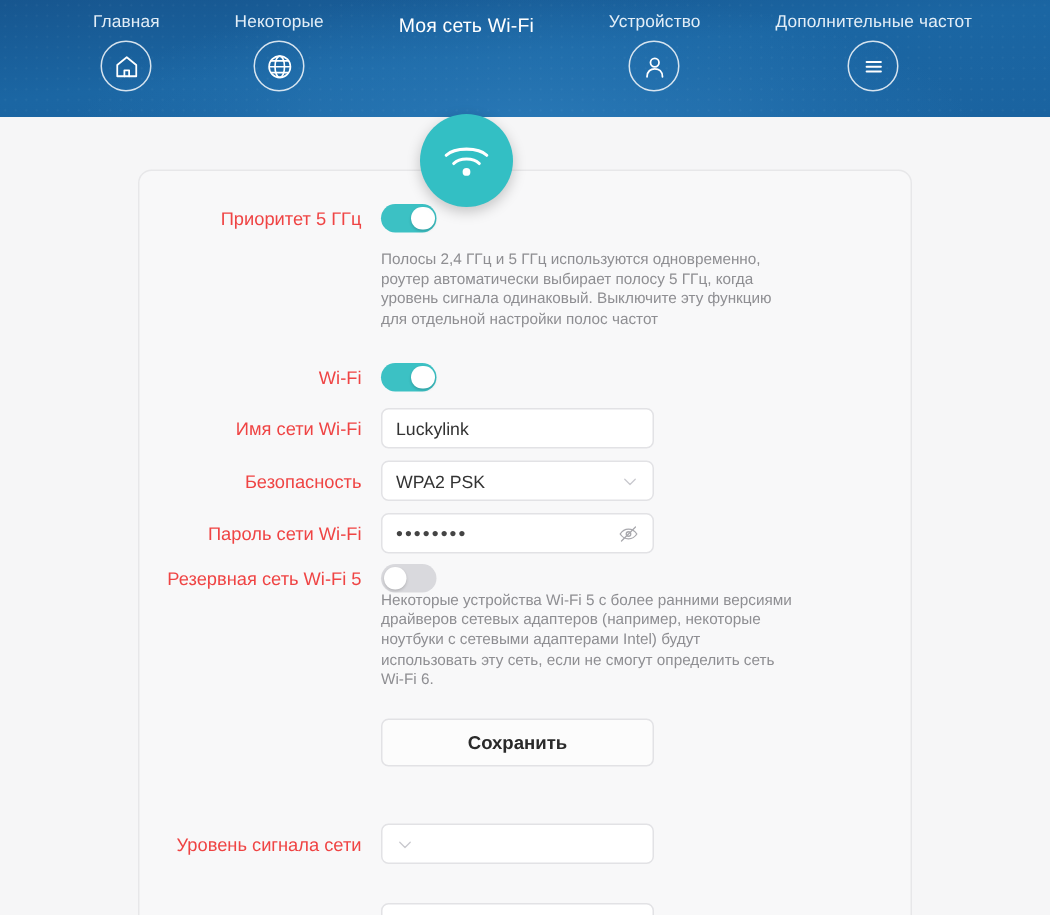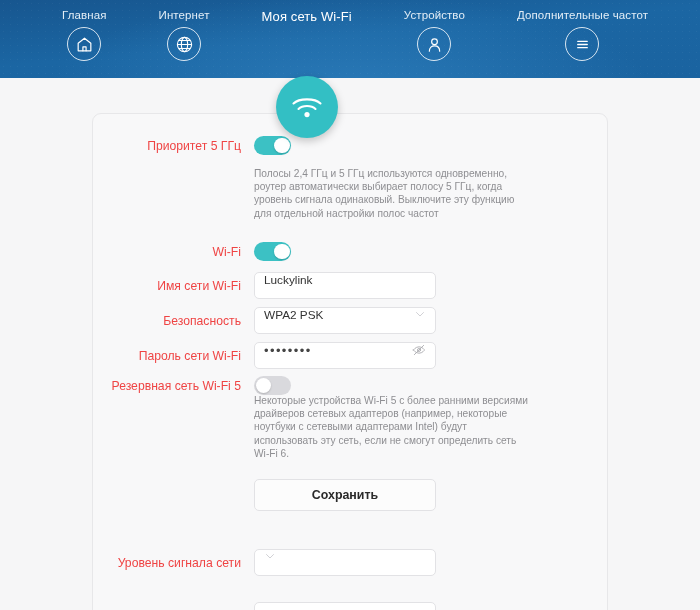--- a/index.html
+++ b/index.html
@@ -114,21 +114,21 @@
   }
   .toggle.on  .knob { left: 20px; }
   .toggle.off .knob { left: 1.6px; }
 
   
   .field {
     width: 182px; height: 27px;
     background: #fff;
     border: 1px solid #e2e2e5;
     border-radius: 5px;
-    display: flex; 
+    display: flex; align-items: center;
     padding: 0 9px;
     font-size: 11.8px;
     color: #333;
     position: relative;
   }
   .field .val { flex: 1; white-space: nowrap; overflow: hidden; }
   .field.dots .val { letter-spacing: 1.4px; font-size: 13px; color:#444; }
   .chev { width: 12px; height: 12px; flex: 0 0 auto; }
   .eye  { width: 14px; height: 14px; flex: 0 0 auto; cursor: pointer; }
 
@@ -167,21 +167,21 @@
         <div class="nav-label">Главная</div>
         <div class="nav-icon">
           <svg width="19" height="19" viewBox="0 0 24 24" fill="none" stroke="#ffffff" stroke-width="1.5" stroke-linecap="round" stroke-linejoin="round">
             <path d="M4 10.5 L12 4 L20 10.5 V20 H4 Z"></path>
             <path d="M10 20 v-5 h4 v5"></path>
           </svg>
         </div>
       </div>
 
       <div class="nav-item">
-        <div class="nav-label">Интернет</div>
+        <div class="nav-label">Некоторые</div>
         <div class="nav-icon">
           <svg width="19" height="19" viewBox="0 0 24 24" fill="none" stroke="#ffffff" stroke-width="1.4">
             <circle cx="12" cy="12" r="9"></circle>
             <ellipse cx="12" cy="12" rx="4" ry="9"></ellipse>
             <path d="M3 12h18M4.5 7h15M4.5 17h15"></path>
           </svg>
         </div>
       </div>
 
       <div class="nav-item active">

